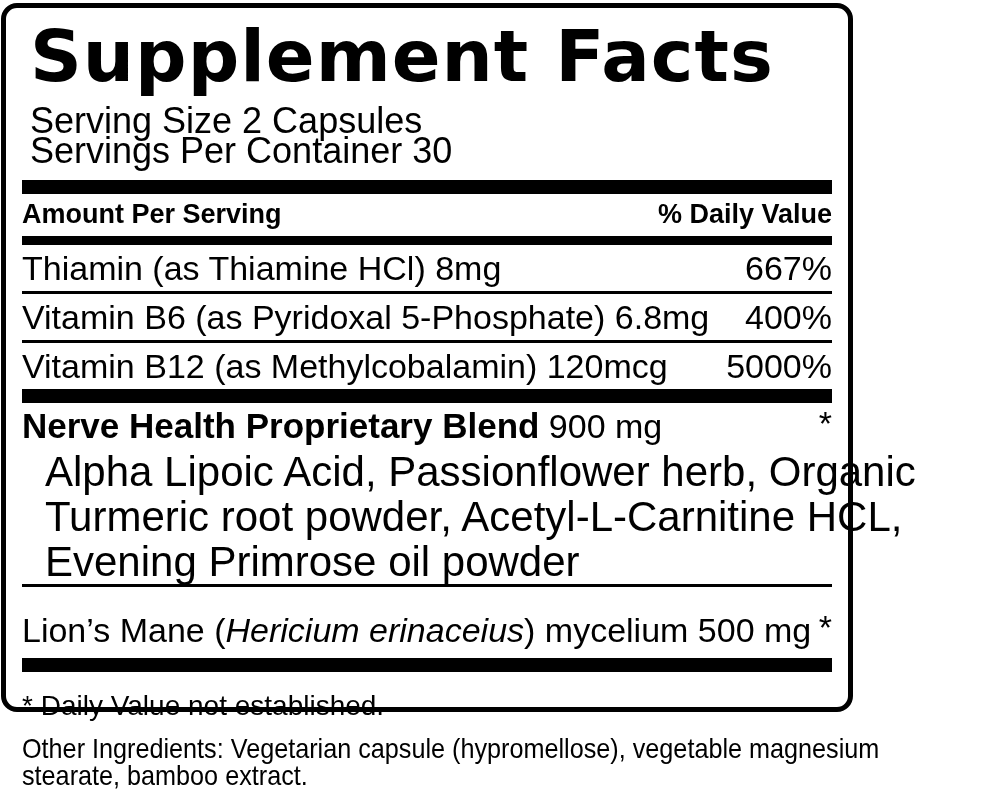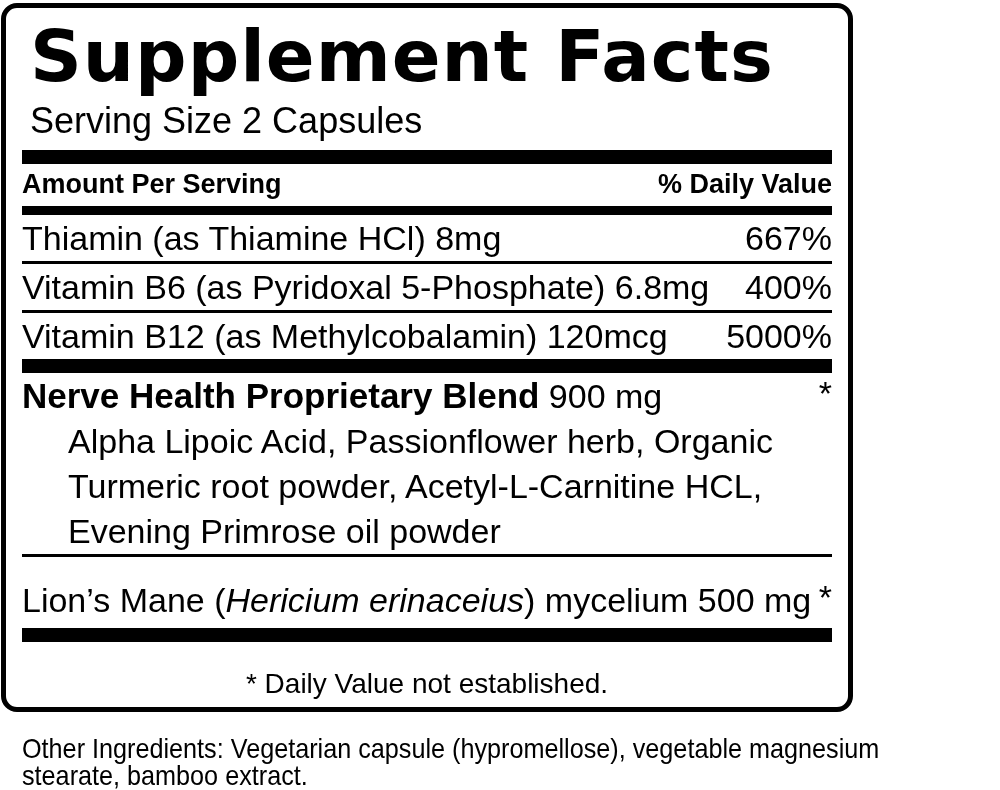--- a/index.html
+++ b/index.html
@@ -49,28 +49,28 @@
   .row {
     display:flex; justify-content:space-between;
     font-size:34px; line-height:46px;
     white-space:nowrap;
   }
   .row .dv { text-align:right; }
   .blend-head { line-height:45px; }
   .blend-head .b { font-weight:bold; font-size:35px; }
   .star { line-height:40px; }
   .blend-lines {
-    margin-left:46px;
-    font-size:34px; line-height:45px;
+    margin-left:23px;
+    font-size:42px; line-height:45px;
     white-space:nowrap;
   }
   .lion { padding-top:20px; }
   .footnote {
-    margin-top:26px;
-    font-size:28px; line-height:32px;text-align:center;
+    margin-top:18px;
+    font-size:28px; line-height:32px;
   }
   .other {
     position:absolute;
     left:22px; top:735px;
     font-size:28px; line-height:27px;
     transform:scaleX(0.9);
     transform-origin:left top;
     white-space:nowrap;
   }
   i { font-style:italic; }
@@ -78,20 +78,21 @@
 </head>
 <body>
 
 <div class="canvas">
   <div class="panel">
 
     <h1 class="title">Supplement Facts</h1>
 
     <div class="serving">
       <div>Serving Size 2 Capsules</div>
+      <div>Servings Per Container 30</div>
     </div>
 
     <div class="bar bar-thick bar-top"></div>
 
     <div class="head-row">
       <span>Amount Per Serving</span>
       <span>% Daily Value</span>
     </div>
 
     <div class="bar bar-med"></div>

